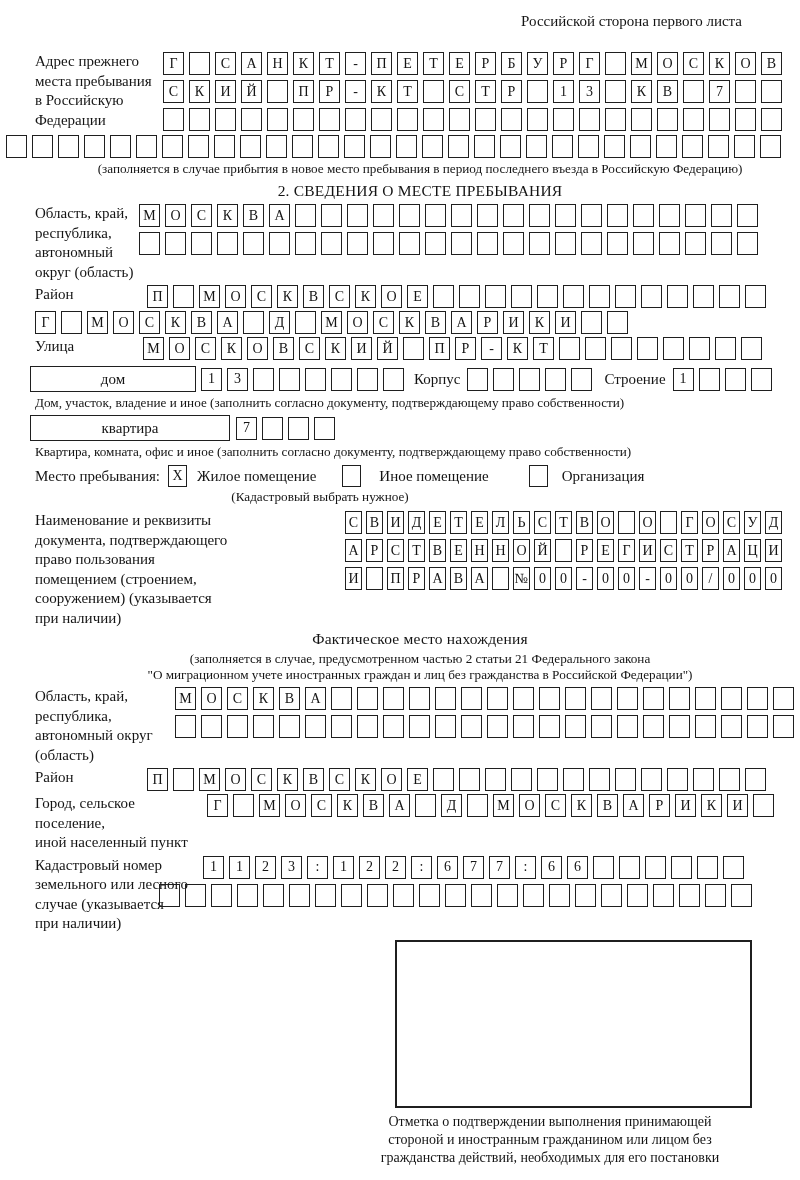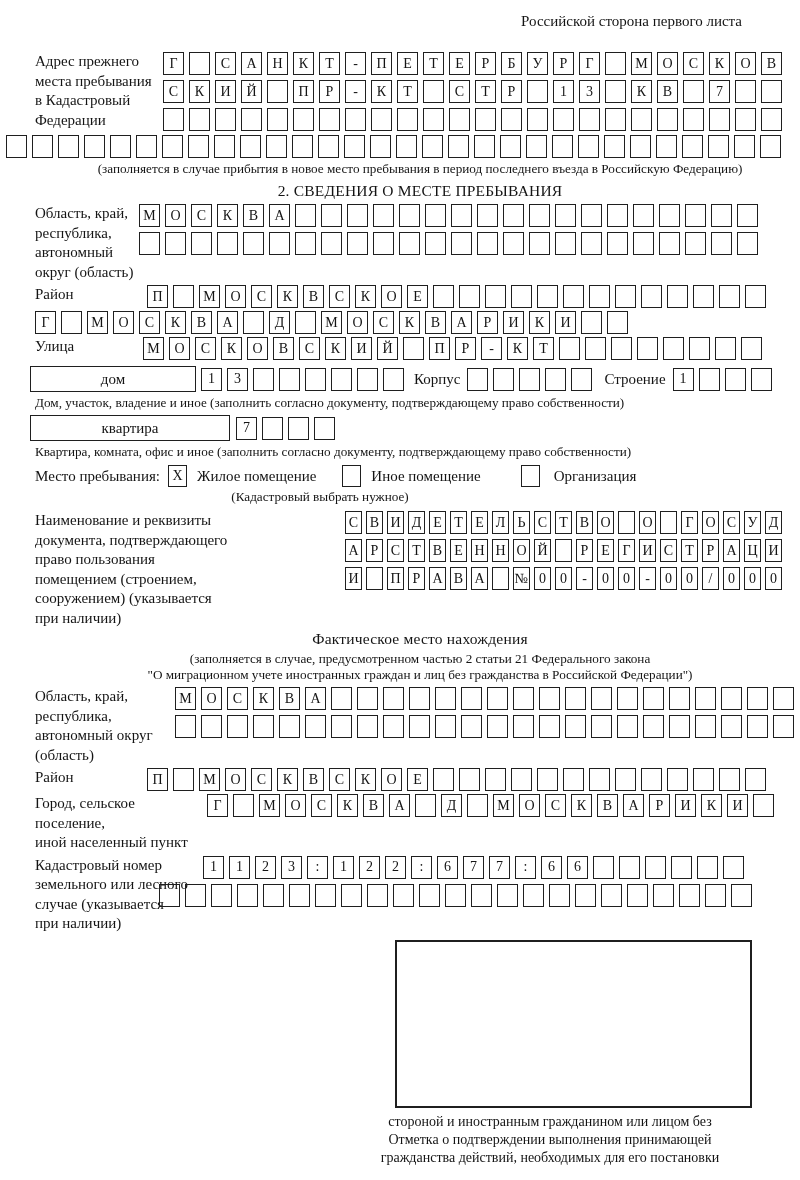--- a/index.html
+++ b/index.html
@@ -56,21 +56,21 @@
 <body>
 
 <div class="page">
 
   <div class="header-note">Российской сторона первого листа</div>
 
   <div class="flex ml35 mt22">
     <div class="label w128">
       <div>Адрес прежнего</div>
       <div>места пребывания</div>
-      <div>в Кадастровый</div>
+      <div>в Российскую</div>
       <div>Федерации</div>
     </div>
     <div class="cells-col">
       <div class="cells">
           <div class="cell">Г</div>
           <div class="cell"></div>
           <div class="cell">С</div>
           <div class="cell">А</div>
           <div class="cell">Н</div>
           <div class="cell">К</div>
@@ -373,21 +373,21 @@
         <div class="cell"></div>
       </div>
   </div>
   <div class="caption ml35 mt3">Квартира, комната, офис и иное (заполнить согласно документу, подтверждающему право собственности)</div>
 
   <div class="flex vcenter ml35 mt5">
     <span class="inline-label">Место пребывания:</span>
     <span class="checkbox" style="margin-left:8px">X</span>
     <span class="inline-label" style="margin-left:10px">Жилое помещение</span>
     <span class="checkbox" style="margin-left:26px"></span>
-    <span class="inline-label" style="margin-left:10px">Иное помещение</span>
+    <span class="inline-label" style="margin-left:18px">Иное помещение</span>
     <span class="checkbox" style="margin-left:40px"></span>
     <span class="inline-label" style="margin-left:14px">Организация</span>
   </div>
   <div class="caption stay-note mt2">(Кадастровый выбрать нужное)</div>
 
   <div class="flex ml35 mt6">
     <div class="label w268">
       <div>Наименование и реквизиты</div>
       <div>документа, подтверждающего</div>
       <div>право пользования</div>
@@ -650,19 +650,19 @@
           <div class="cell"></div>
           <div class="cell"></div>
           <div class="cell"></div>
           <div class="cell"></div>
         </div>
     </div>
   </div>
 
   <div class="stamp-box ml395 mt6"></div>
   <div class="stamp-caption">
+    <div>Отметка о подтверждении выполнения принимающей</div>
     <div>стороной и иностранным гражданином или лицом без</div>
-    <div>Отметка о подтверждении выполнения принимающей</div>
     <div>гражданства действий, необходимых для его постановки</div>
 
   </div>
 
 </div>
 
 </body></html>

